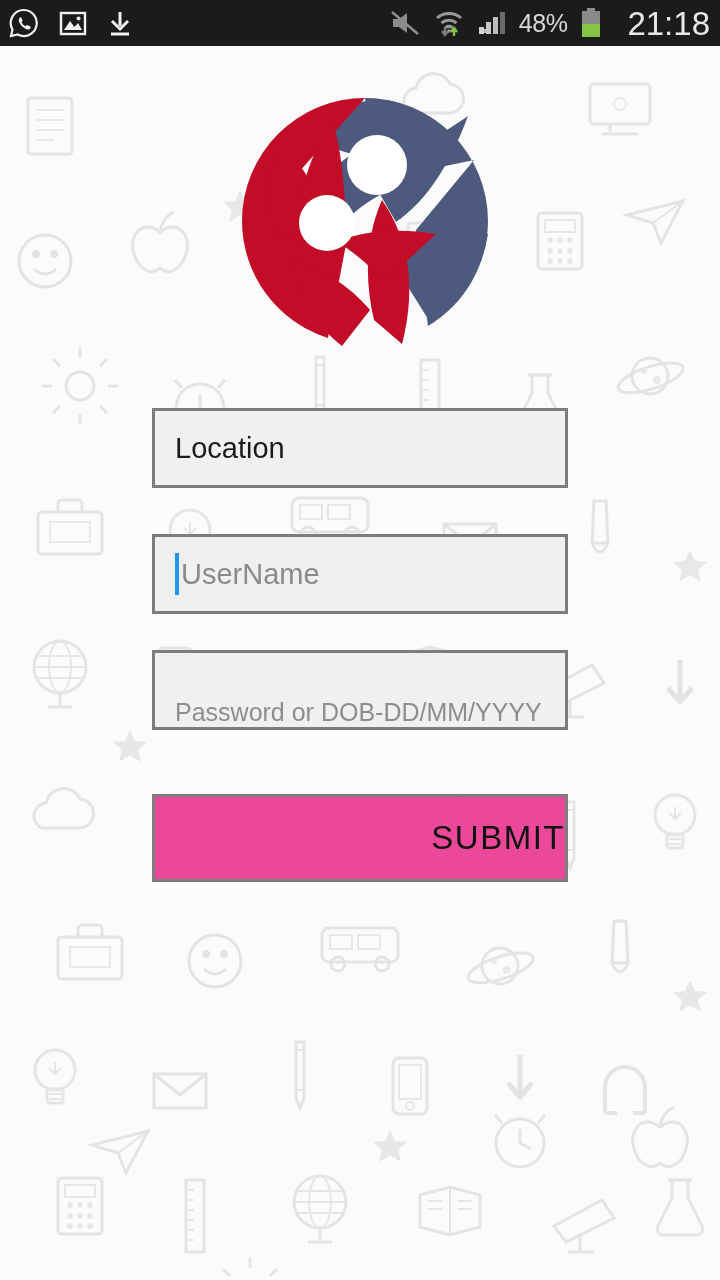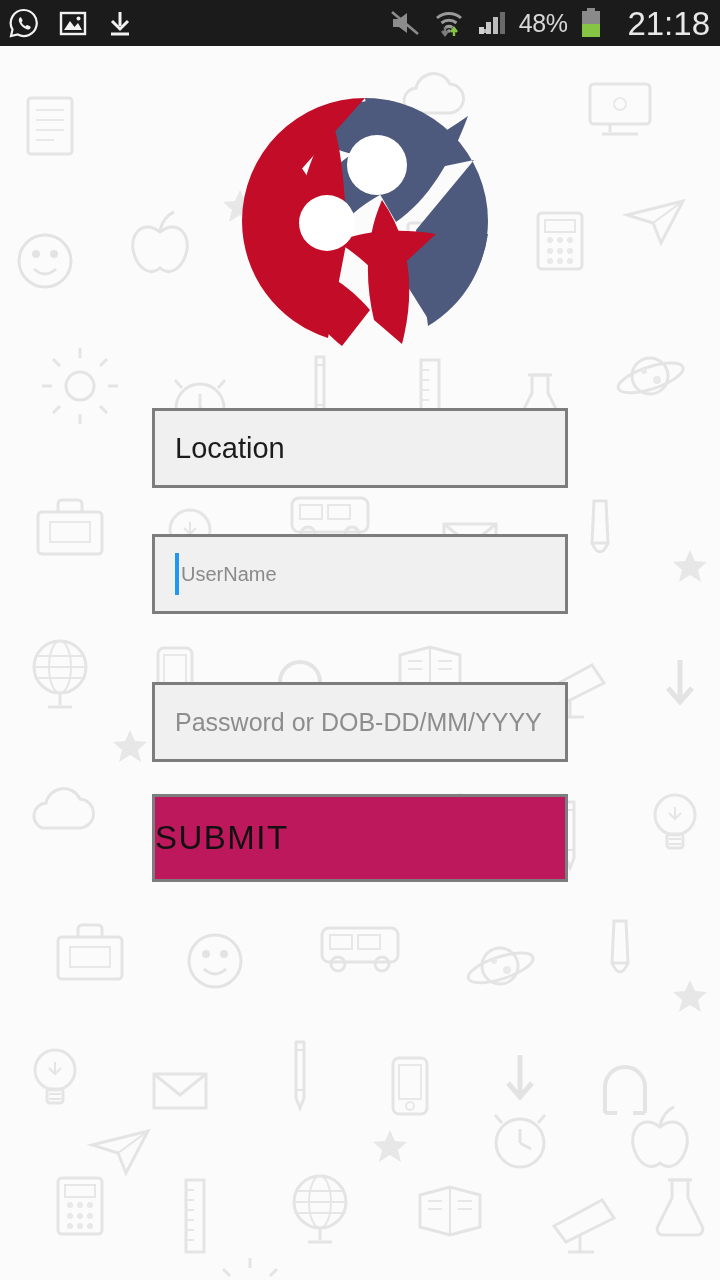--- a/index.html
+++ b/index.html
@@ -57,45 +57,45 @@
 
   .field{
     position:absolute; left:152px; width:416px;
     background:#f0f0f0;
     border:3px solid #7d7d7d;
     display:flex; align-items:center;
     padding-left:20px;
   }
   #location-field{ top:330px; height:80px; }
   #username-field{ top:456px; height:80px; }
-  #password-field{ top:604px; height:80px; }
+  #password-field{ top:572px; height:80px;align-items:flex-end; }
 
   .field-value{
     font-size:29px; color:#1c1c1c;
     font-family:"Liberation Sans", sans-serif;
   }
   .field-placeholder{
-    font-size:20px; color:#8a8a8a;
+    font-size:29px; color:#8a8a8a;
     font-family:"Liberation Sans", sans-serif;
   }
   #password-field .field-placeholder{ font-size:25px; color:#8d8d8d; }
 
   #text-caret{
     width:4px; height:42px;
     background:#2196f3;
     margin-right:2px;
     flex:0 0 auto;
   }
 
   #submit-button{
     position:absolute; left:152px; top:716px;
     width:416px; height:88px;
-    background:#be185d;
+    background:#ec4899;
     border:3px solid #7d7d7d;
-    display:flex; align-items:center; justify-content:flex-start;
+    display:flex; align-items:center; justify-content:flex-end;
     cursor:pointer;
   }
   #submit-label{
     font-size:33px; color:#111;
     letter-spacing:1.5px;
     font-family:"Liberation Sans", sans-serif;
   }
 </style>
 </head>
 <body>

